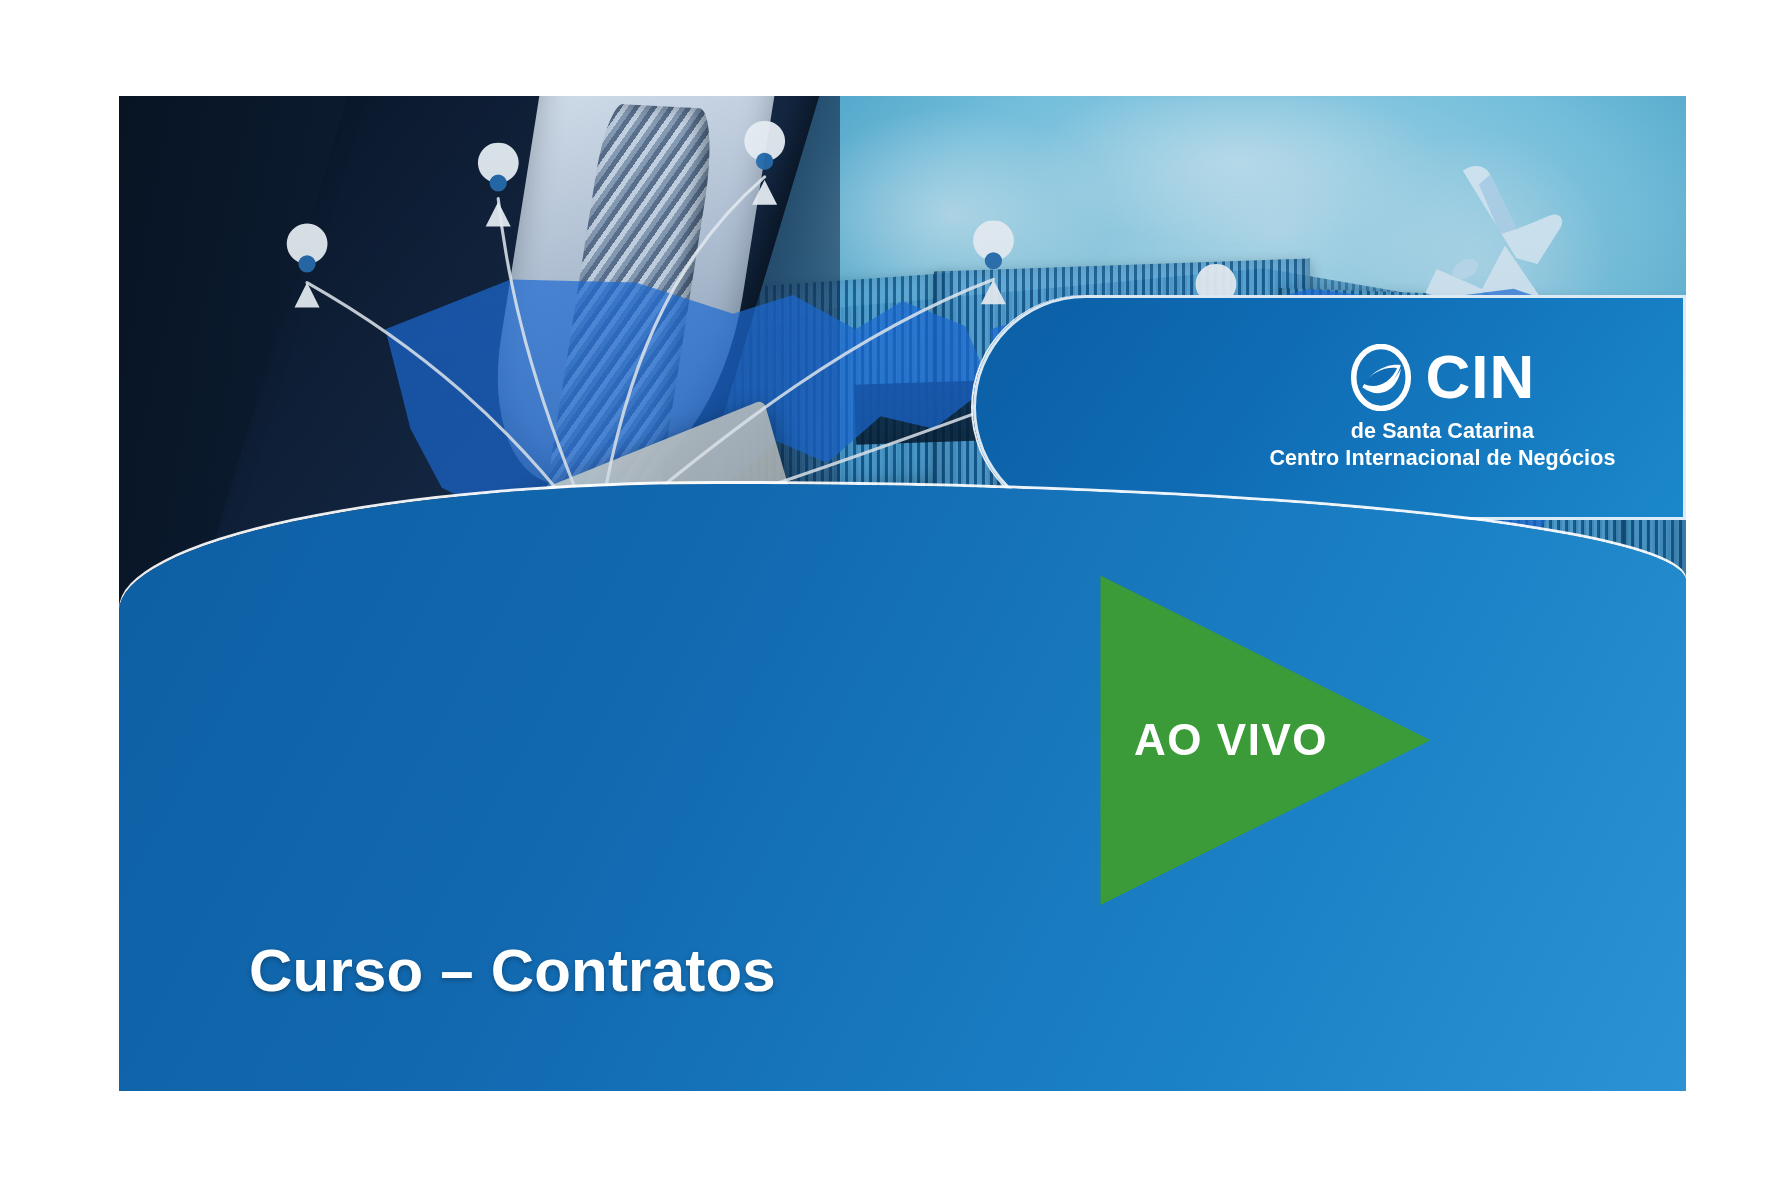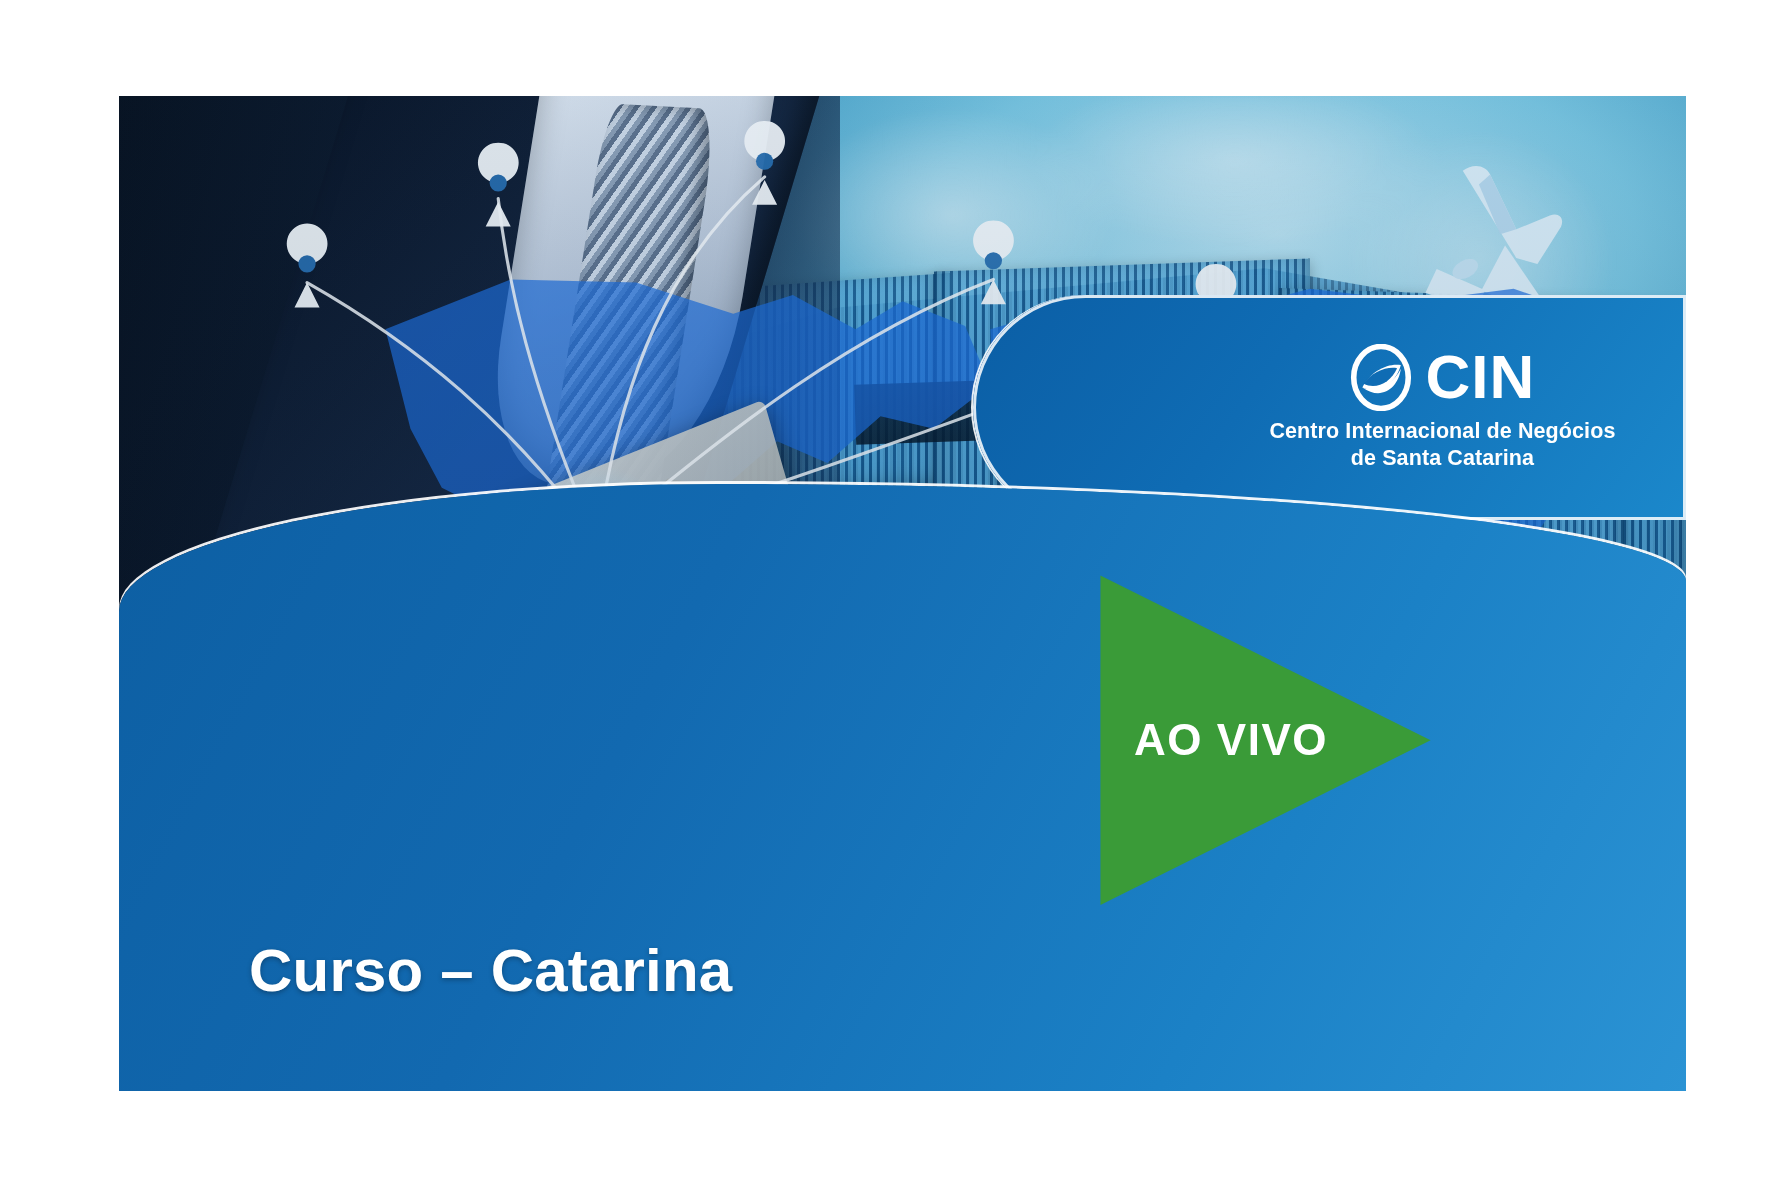--- a/index.html
+++ b/index.html
@@ -503,29 +503,29 @@
             <svg viewBox="0 0 100 108" aria-hidden="true">
               <ellipse cx="50" cy="54" rx="44" ry="50" fill="none" stroke="#ffffff" stroke-width="9"></ellipse>
               <path d="M20 70 C32 44 62 30 82 34 C74 64 46 82 20 70 Z" fill="#ffffff"></path>
               <path d="M22 64 C34 46 58 36 76 39 C66 62 42 74 22 64 Z" fill="#0f6cb4"></path>
               <path d="M20 70 C40 78 70 66 82 40 C78 72 50 92 20 70 Z" fill="#ffffff"></path>
             </svg>
           </span>
           <span class="cin-word">CIN</span>
         </div>
         <div class="cin-sub">
+          <span>de Santa Catarina</span>
           <span>Centro Internacional de Negócios</span>
-          <span>de Santa Catarina</span>
         </div>
       </div>
     </div>
 
     <div class="bottom-panel">
       <div class="title-block">
-        <span class="title-line">Curso – Catarina</span>
+        <span class="title-line">Curso – Contratos</span>
       </div>
     </div>
 
     <div class="live-play">
       <span class="label">AO VIVO</span>
     </div>
 
   </div>
 </div>
 

